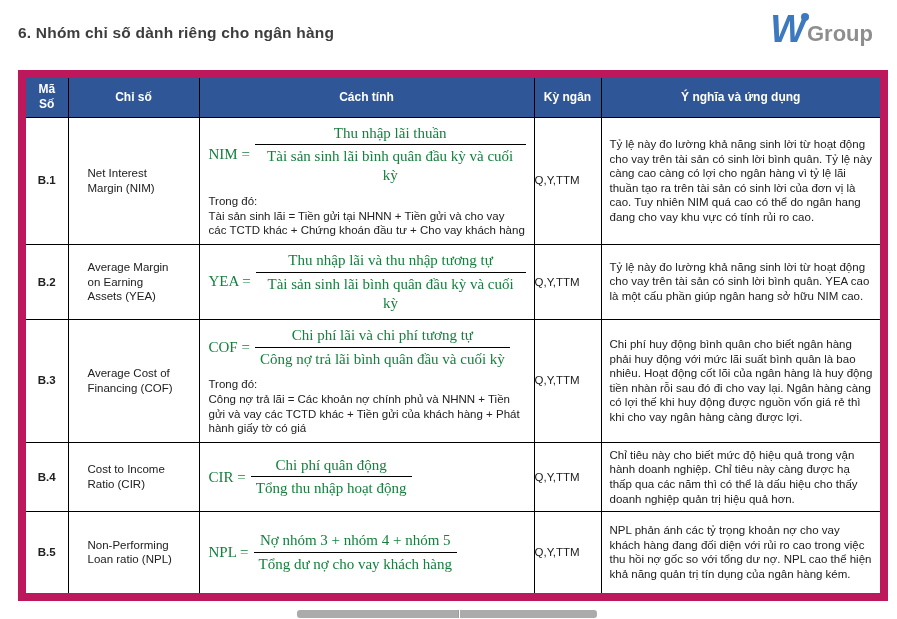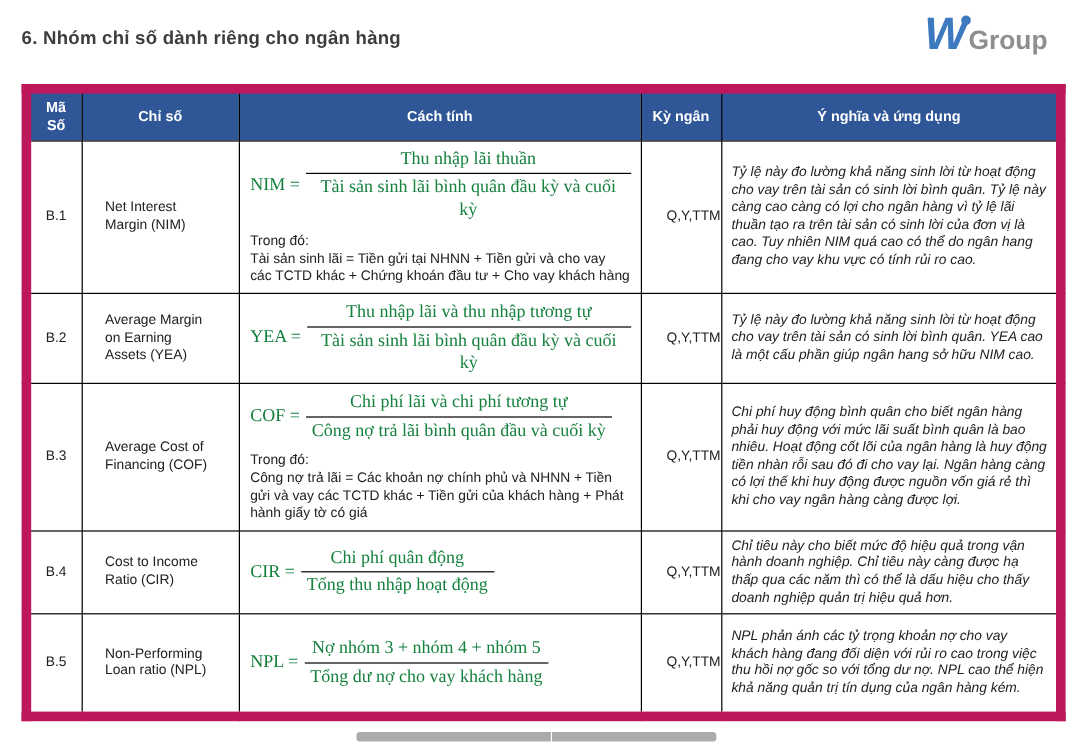--- a/index.html
+++ b/index.html
@@ -84,25 +84,25 @@
     padding: 2px 4px;
   }
   .pre { white-space: pre-line; }
 
   tr.h122 td { height: 122px; }
   tr.h61  td { height: 61px; }
   tr.h117 td { height: 117px; }
   tr.h67  td { height: 67px; }
   tr.h85  td { height: 85px; }
 
-  td.code   { text-align: center; }
+  td.code   { text-align: center; font-weight: bold; }
   td.name   { padding: 4px 19px; }
   td.calc   { padding: 6px 8px 6px 9px; }
-  td.period { text-align: right; }
-  td.meaning{ padding: 5px 7px 5px 8px; line-height: 14.6px; font-style: italic; }
+  td.period { text-align: left; }
+  td.meaning{ padding: 5px 7px 5px 8px; line-height: 14.6px; }
 
   
   .formula {
     display: flex;
     align-items: center;
     font-family: "Liberation Serif", serif;
     font-size: 15px;
     color: #15803d;
   }
   .formula .lhs { margin-right: 5px; white-space: nowrap; }

